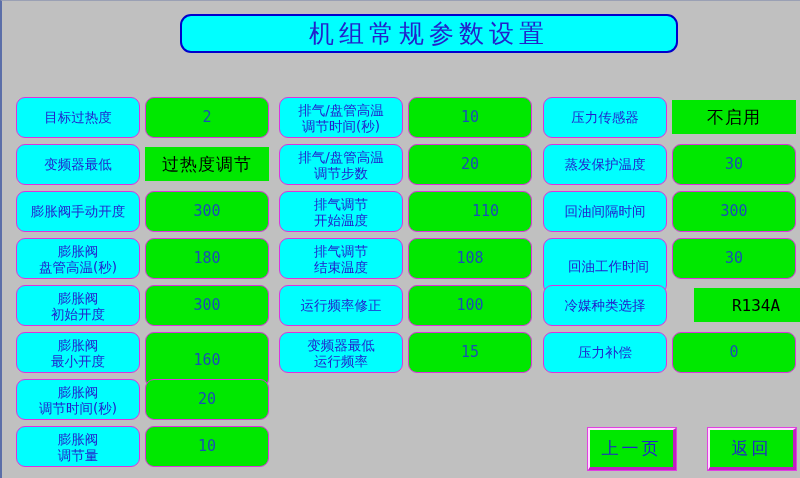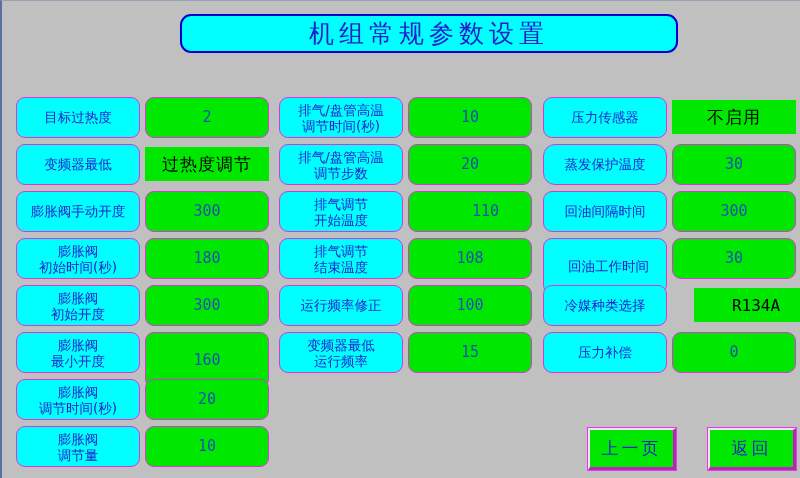--- a/index.html
+++ b/index.html
@@ -136,21 +136,21 @@
       </div>
       <div class="lbl" style="left: 14px; top: 162px; width: 124px; height: 41px;">
         <span>膨胀阀手动开度</span>
       </div>
       <div class="val" style="left: 143px; top: 162px; width: 124px; height: 41px;">
         <span>300</span>
       </div>
       <div class="lbl" style="left: 14px; top: 209px; width: 124px; height: 41px;">
         <div>
           <span class="two-line">膨胀阀</span>
-          <span class="two-line">初始时间(秒)</span>
+          <span class="two-line">盘管高温(秒)</span>
         </div>
       </div>
       <div class="val" style="left: 143px; top: 209px; width: 124px; height: 41px;">
         <span>180</span>
       </div>
       <div class="lbl" style="left: 14px; top: 256px; width: 124px; height: 41px;">
         <div>
           <span class="two-line">膨胀阀</span>
           <span class="two-line">初始开度</span>
         </div>
@@ -235,21 +235,21 @@
       </div>
       <div class="val" style="left: 406px; top: 303px; width: 124px; height: 41px;">
         <span>15</span>
       </div>
       <div class="lbl" style="left: 541px; top: 68px; width: 124px; height: 41px;">
         <span>压力传感器</span>
       </div>
       <div class="combo" style="left: 670px; top: 71px; width: 124px; height: 34px;">
         <span>不启用</span>
       </div>
-      <div class="lbl" style="left: 541px; top: 115px; width: 124px; height: 41px; border-radius: 12px;">
+      <div class="lbl" style="left: 541px; top: 115px; width: 124px; height: 41px;">
         <span>蒸发保护温度</span>
       </div>
       <div class="val" style="left: 670px; top: 115px; width: 124px; height: 41px;">
         <span>30</span>
       </div>
       <div class="lbl" style="left: 541px; top: 162px; width: 124px; height: 41px;">
         <span>回油间隔时间</span>
       </div>
       <div class="val" style="left: 670px; top: 162px; width: 124px; height: 41px;">
         <span>300</span>

